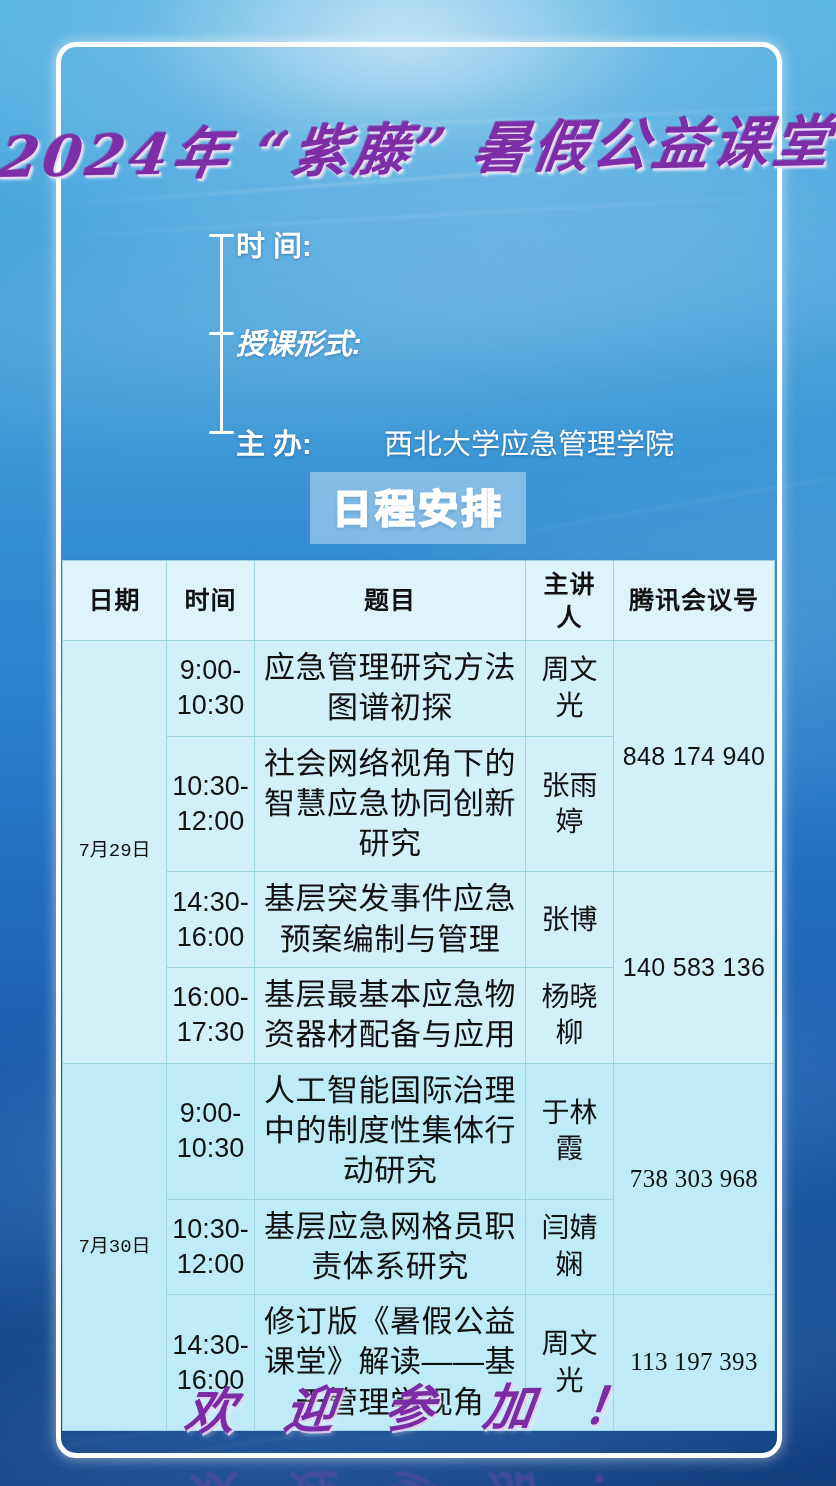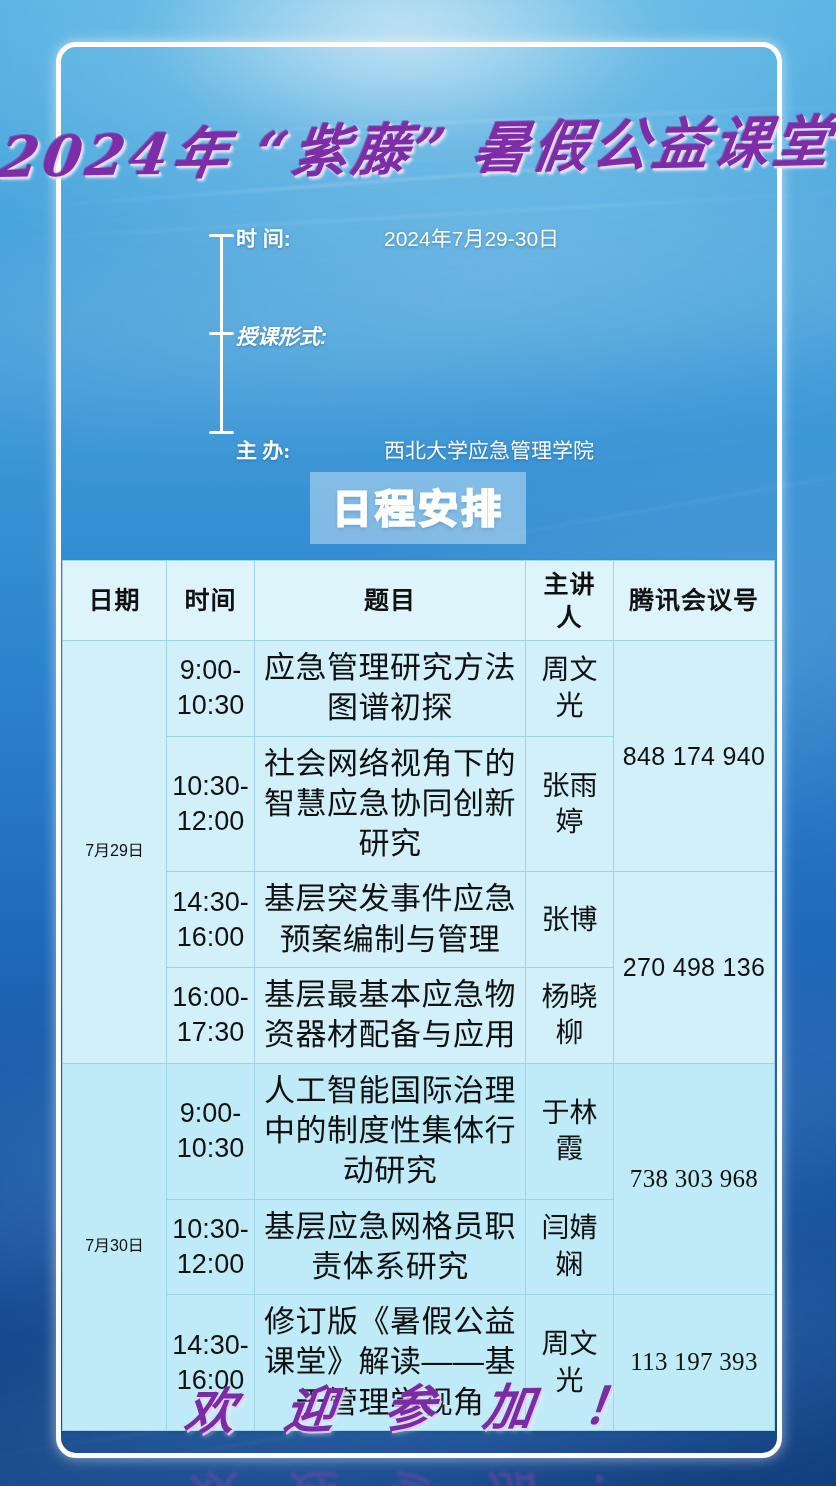--- a/index.html
+++ b/index.html
@@ -117,26 +117,26 @@
                  background:#ffffff; border-radius:2px; }
   #ruler .tick.t-top { top:0; }
   #ruler .tick.t-mid { top:98px; }
   #ruler .tick.t-bot { top:197px; }
 
   .info-row {
     position:absolute; left:38px;
     display:flex; align-items:center;
     white-space:nowrap;
     color:#ffffff;
-    font-size:21px;
+    font-size:29px;
     text-shadow:0 1px 3px rgba(0,40,90,.35);
   }
   .info-row.r1 { top:-6px; }
   .info-row.r2 { top:92px;font-style:italic; }
-  .info-row.r3 { top:206px;font-family:Liberation Serif, serif; }
+  .info-row.r3 { top:192px; }
   .info-label {
     font-weight:bold;
     width:148px;
     display:inline-block;
     letter-spacing:0px;
   }
   .info-value { font-weight:normal; }
 
   
   #schedule-banner {
@@ -187,21 +187,21 @@
     font-weight:bold;
     font-size:25px;
     height:72px;
     letter-spacing:1px;
   }
   #schedule-table tbody td { background:#d2f0fa; }
   
   #schedule-table tbody tr.grp-b td { background:#bfeaf7; }
   #schedule-table tbody tr.grp-b td.meet { background:#bfeaf7;font-family:Liberation Serif, serif; }
 
-  td.date-cell   { font-size:16px; }
+  td.date-cell   { font-size:19px;font-family:Liberation Mono, monospace; }
   td.time-cell   { font-size:27px; }
   td.topic-cell  { font-size:31px; letter-spacing:.5px; }
   td.speaker-cell{ font-size:28px; }
   td.meet-cell   { font-size:25px; letter-spacing:.3px; white-space:nowrap; }
 
   
   #welcome-wrap {
     position:absolute; left:0; top:1368px; width:836px; text-align:center;
   }
   #welcome-text {
@@ -263,21 +263,20 @@
 
     <div id="ruler">
       <div class="bar"></div>
       <div class="tick t-top"></div>
       <div class="tick t-mid"></div>
       <div class="tick t-bot"></div>
     </div>
 
     <div class="info-row r1">
       <span class="info-label">时      间:</span>
-      <span class="info-value">2024年7月29-30日</span>
     </div>
 
     <div class="info-row r2">
       <span class="info-label">授课形式:</span>
     </div>
 
     <div class="info-row r3">
       <span class="info-label">主      办:</span>
       <span class="info-value">西北大学应急管理学院</span>
     </div>
@@ -317,21 +316,21 @@
       </tr>
       <tr class="grp-a">
         <td class="time-cell">10:30-<br>12:00</td>
         <td class="topic-cell">社会网络视角下的智慧应急协同创新研究</td>
         <td class="speaker-cell">张雨婷</td>
       </tr>
       <tr class="grp-a">
         <td class="time-cell">14:30-<br>16:00</td>
         <td class="topic-cell">基层突发事件应急预案编制与管理</td>
         <td class="speaker-cell">张博</td>
-        <td class="meet-cell" rowspan="2">270 498 136</td>
+        <td class="meet-cell" rowspan="2">140 583 136</td>
       </tr>
       <tr class="grp-a">
         <td class="time-cell">16:00-<br>17:30</td>
         <td class="topic-cell">基层最基本应急物资器材配备与应用</td>
         <td class="speaker-cell">杨晓柳</td>
       </tr>
 
       <tr class="grp-b">
         <td class="date-cell" rowspan="3">7月30日</td>
         <td class="time-cell">9:00-<br>10:30</td>

